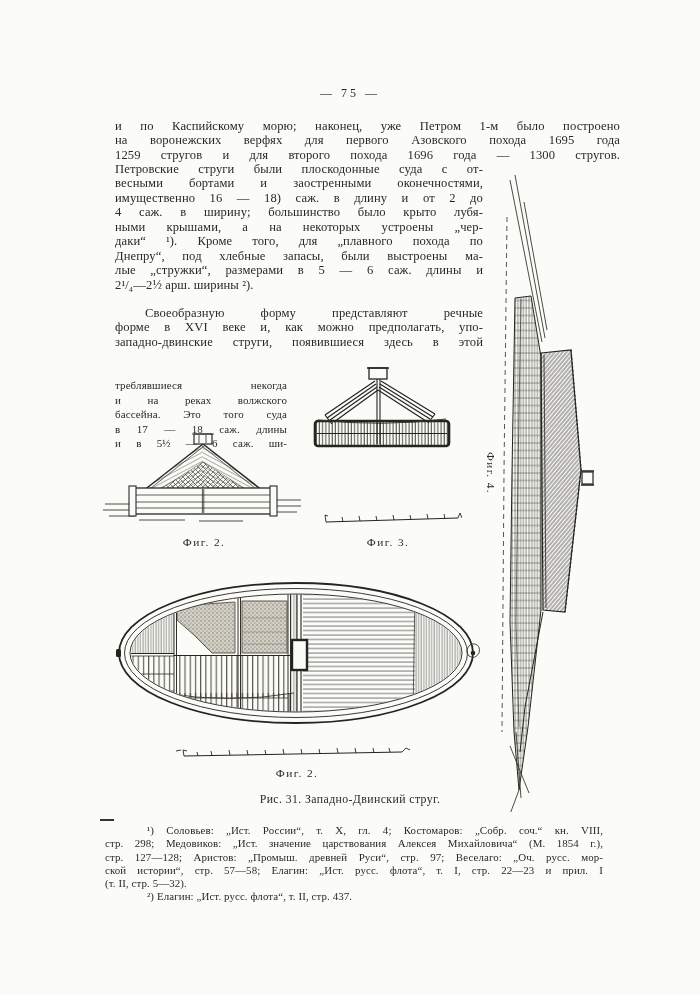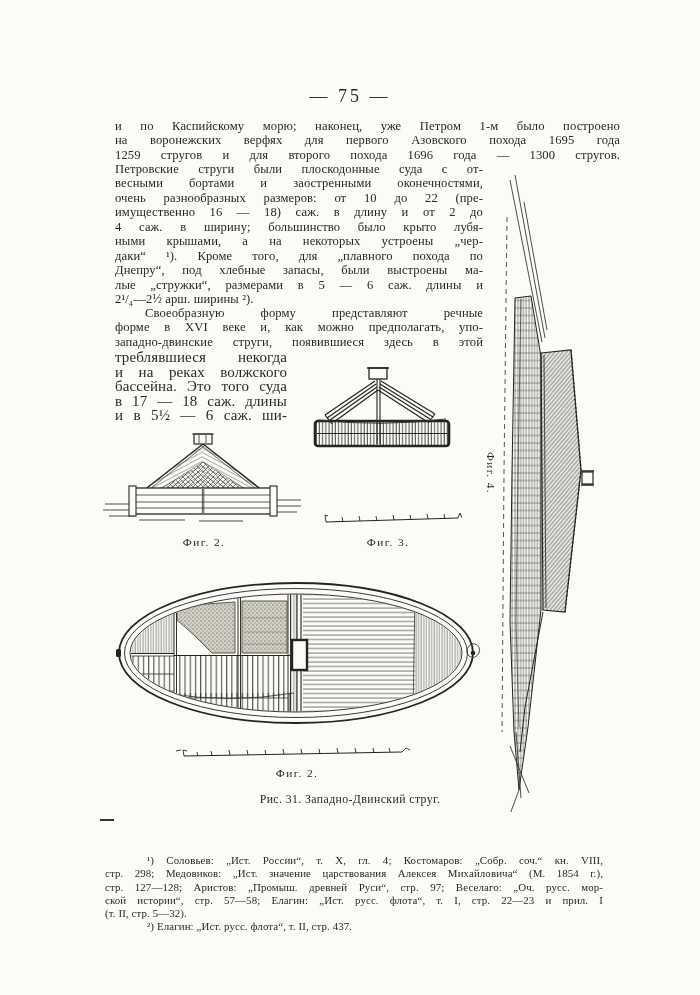--- a/index.html
+++ b/index.html
@@ -1,21 +1,21 @@
 <!DOCTYPE html>
 <html><head>
 <meta charset="utf-8">
 <style>
   html,body{margin:0;padding:0;background:#e8e6e1;}
   .page{position:relative;width:700px;height:995px;background:#fbfbf8;
         font-family:"Liberation Serif","DejaVu Serif",serif;color:#2b2924;overflow:hidden;margin:0 auto;}
   .abs{position:absolute;}
-  .pageno{top:86px;left:0;width:700px;text-align:center;font-size:18px;letter-spacing:3px;}
+  .pageno{top:86px;left:0;width:700px;text-align:center;font-size:12px;letter-spacing:3px;}
   .bodytext{font-size:12.6px;line-height:14.45px;letter-spacing:.1px;}
-  .nwtext{font-size:15px;line-height:14.6px;letter-spacing:.1px;}
+  .nwtext{font-size:11px;line-height:14.6px;letter-spacing:.1px;margin-top:28px;}
   .j{text-align:justify;text-align-last:justify;}
   .l{text-align:center;text-align-last:left;}
   .ind{text-indent:30px;}
   .find{text-indent:42px;}
   .figlabel{font-size:11.4px;letter-spacing:1.4px;text-align:center;}
   .caption{font-size:11.8px;letter-spacing:.4px;text-align:center;}
   .fn{font-size:10.9px;line-height:13.3px;letter-spacing:.1px;}
   .fnrule{top:819px;left:100px;width:14px;height:2px;background:#35332c;}
   .fig4label{top:452px;left:497px;font-size:11.2px;letter-spacing:1.4px;white-space:nowrap;
              transform:rotate(90deg);transform-origin:0 0;}
@@ -30,21 +30,20 @@
 
   <div class="abs bodytext" style="top:119px;left:115px;width:505px;">
     <div class="j">и по Каспийскому морю; наконец, уже Петром 1-м было построено</div>
     <div class="j">на воронежских верфях для первого Азовского похода 1695 года</div>
     <div class="j">1259 стругов и для второго похода 1696 года — 1300 стругов.</div>
   </div>
 
   <div class="abs bodytext" style="top:162px;left:115px;width:368px;">
     <div class="j">Петровские струги были плоскодонные суда с от-</div>
     <div class="j">весными бортами и заостренными оконечностями,</div>
-    <div class="j">очень разнообразных размеров: от 10 до 22 (пре-</div>
     <div class="j">имущественно 16 — 18) саж. в длину и от 2 до</div>
     <div class="j">4 саж. в ширину; большинство было крыто лубя-</div>
     <div class="j">ными крышами, а на некоторых устроены „чер-</div>
     <div class="j">даки“ ¹). Кроме того, для „плавного похода по</div>
     <div class="j">Днепру“, под хлебные запасы, были выстроены ма-</div>
     <div class="j">лые „стружки“, размерами в 5 — 6 саж. длины и</div>
     <div class="l">2¹/₄—2½ арш. ширины ²).</div>
   </div>
 
   <div class="abs bodytext" style="top:306px;left:115px;width:368px;">
@@ -232,21 +231,21 @@
     <g stroke="#3a382f" stroke-width="0.9" fill="none">
       <path d="M61,618 L45,661 M52,574 L71,621 M58,560 L63,626"></path>
       <path d="M47,640 L44,664" stroke-dasharray="3 3"></path>
     </g>
 
     <path d="M12,473 q-6,6 -1,11 q6,4 10,-3 q2,-7 -4,-9 q-3,-1 -5,1 z" stroke="#3a382f" stroke-width="0.9" fill="none"></path>
   </svg>
   <div class="abs fig4label">Фиг. 4.</div>
 
   <div class="abs fnrule"></div>
-  <div class="abs fn" style="top:824px;left:105px;width:498px;margin-top:30px;">
+  <div class="abs fn" style="top:824px;left:105px;width:498px;">
     <div class="j find">¹) Соловьев: „Ист. России“, т. X, гл. 4; Костомаров: „Собр. соч.“ кн. VIII,</div>
     <div class="j">стр. 298; Медовиков: „Ист. значение царствования Алексея Михайловича“ (М. 1854 г.),</div>
     <div class="j">стр. 127—128; Аристов: „Промыш. древней Руси“, стр. 97; Веселаго: „Оч. русс. мор-</div>
     <div class="j">ской истории“, стр. 57—58; Елагин: „Ист. русс. флота“, т. I, стр. 22—23 и прил. I</div>
     <div class="l">(т. II, стр. 5—32).</div>
     <div class="l find">²) Елагин: „Ист. русс. флота“, т. II, стр. 437.</div>
   </div>
 
 </div>
 

